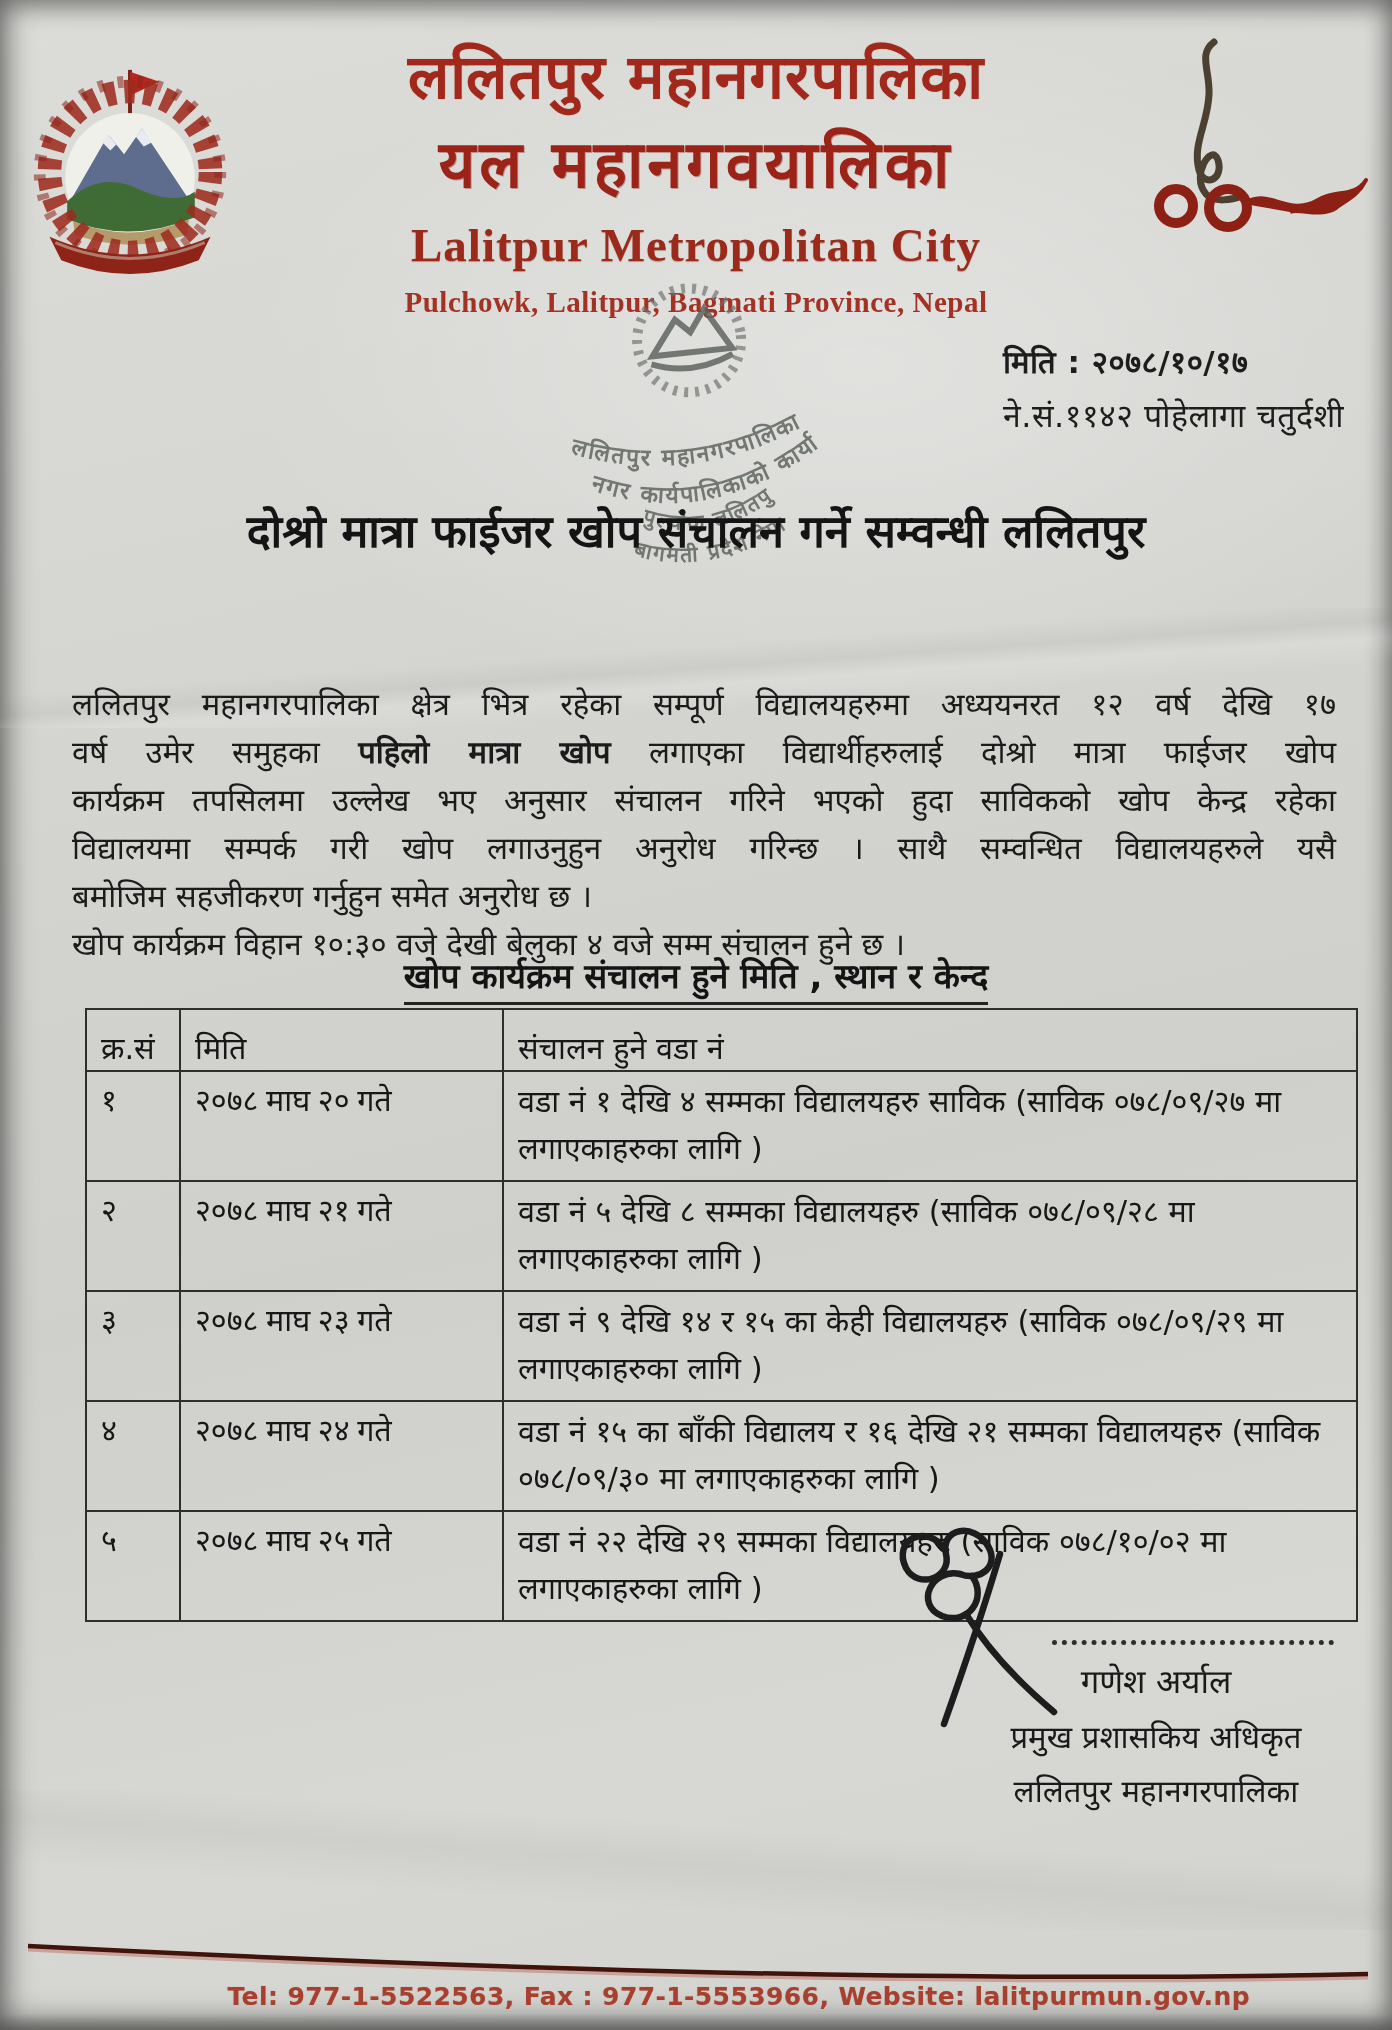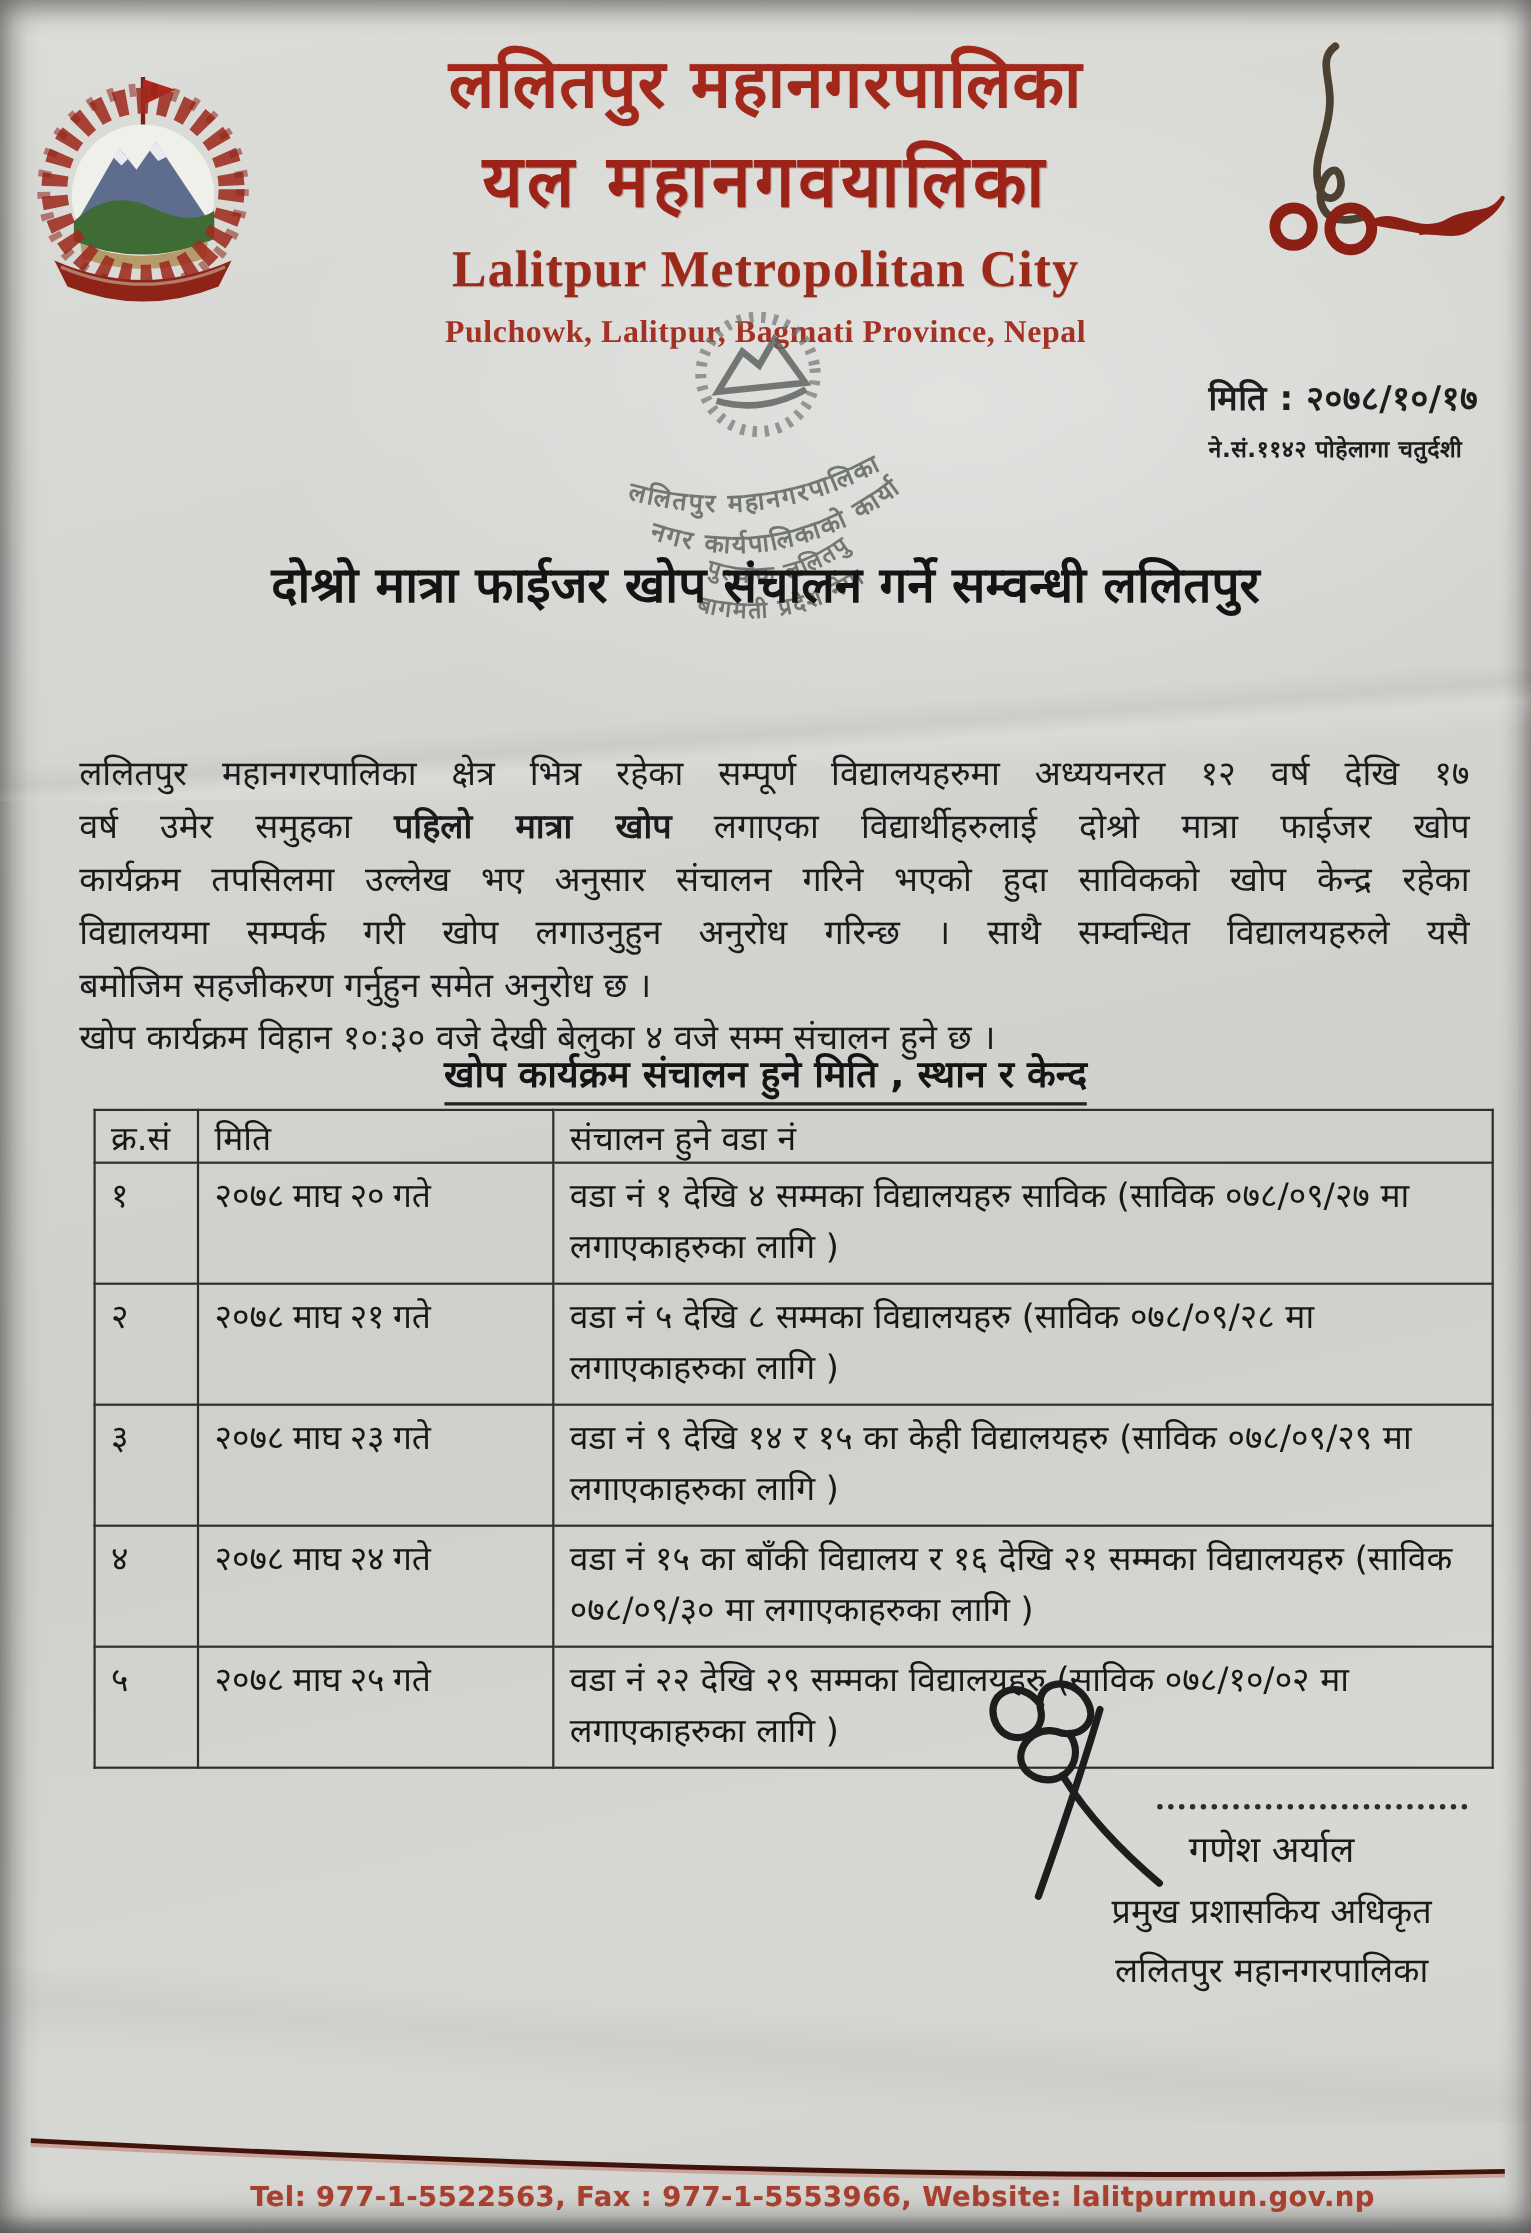--- a/index.html
+++ b/index.html
@@ -46,21 +46,21 @@
     text-shadow:0 1px 1px rgba(90,20,10,.35);
   }
   .muni-addr{
     margin-top:14px;font-family:"Liberation Serif","DejaVu Serif",serif;
     font-size:29px;font-weight:700;color:#a33224;letter-spacing:.5px;
   }
   .calligraphy{position:absolute;left:1140px;top:28px;width:244px;height:210px;}
   .stamp{position:absolute;left:538px;top:248px;width:316px;height:316px;opacity:.82;transform:rotate(-6deg);}
   .date-block{position:absolute;right:48px;top:340px;text-align:left;color:#1d1d1d;}
   .date-line{font-size:31px;font-weight:600;letter-spacing:.5px;}
-  .ns-line{font-size:21px;font-weight:700;margin-top:11px;letter-spacing:.5px;}
+  .ns-line{font-size:32px;font-weight:400;margin-top:11px;letter-spacing:.5px;}
 
   
   .notice-title{
     position:absolute;left:110px;top:496px;width:1172px;text-align:center;
     font-size:45px;font-weight:700;color:#141414;line-height:1.62;
   }
   .body-text{
     position:absolute;left:72px;top:680px;width:1264px;
     font-size:31px;color:#1b1b1b;line-height:48px;
   }
@@ -78,21 +78,21 @@
   }
   table.schedule{
     position:absolute;left:85px;top:1008px;width:1273px;height:489px;
     border-collapse:collapse;table-layout:fixed;
     font-size:30.5px;color:#171717;
   }
   table.schedule th,table.schedule td{
     border:2.5px solid #2e2e2e;vertical-align:top;
     padding:6px 12px 8px 14px;font-weight:400;text-align:left;
   }
-  table.schedule th{height:38px;vertical-align:middle;padding-top:2px;padding-bottom:2px;}
+  table.schedule th{height:38px;vertical-align:middle;padding-top:16px;padding-bottom:2px;}
   td.sn,th.sn{width:66px;padding-left:10px;}
   td.dt,th.dt{width:295px;font-family:Liberation Serif, serif;}
   td.detail{line-height:47px;text-align:justify;text-align-last:left;padding-right:22px;}
   td.dt{white-space:nowrap;}
 
   
   .sig-scrawl{position:absolute;left:848px;top:1516px;width:256px;height:256px;}
   .sig-dots{position:absolute;left:1052px;top:1640px;width:282px;border-top:5px dotted #2d2d2d;}
   .sig-block{position:absolute;left:952px;top:1658px;width:408px;text-align:center;color:#1a1a1a;}
   .sig-name{font-size:33px;font-weight:500;}

